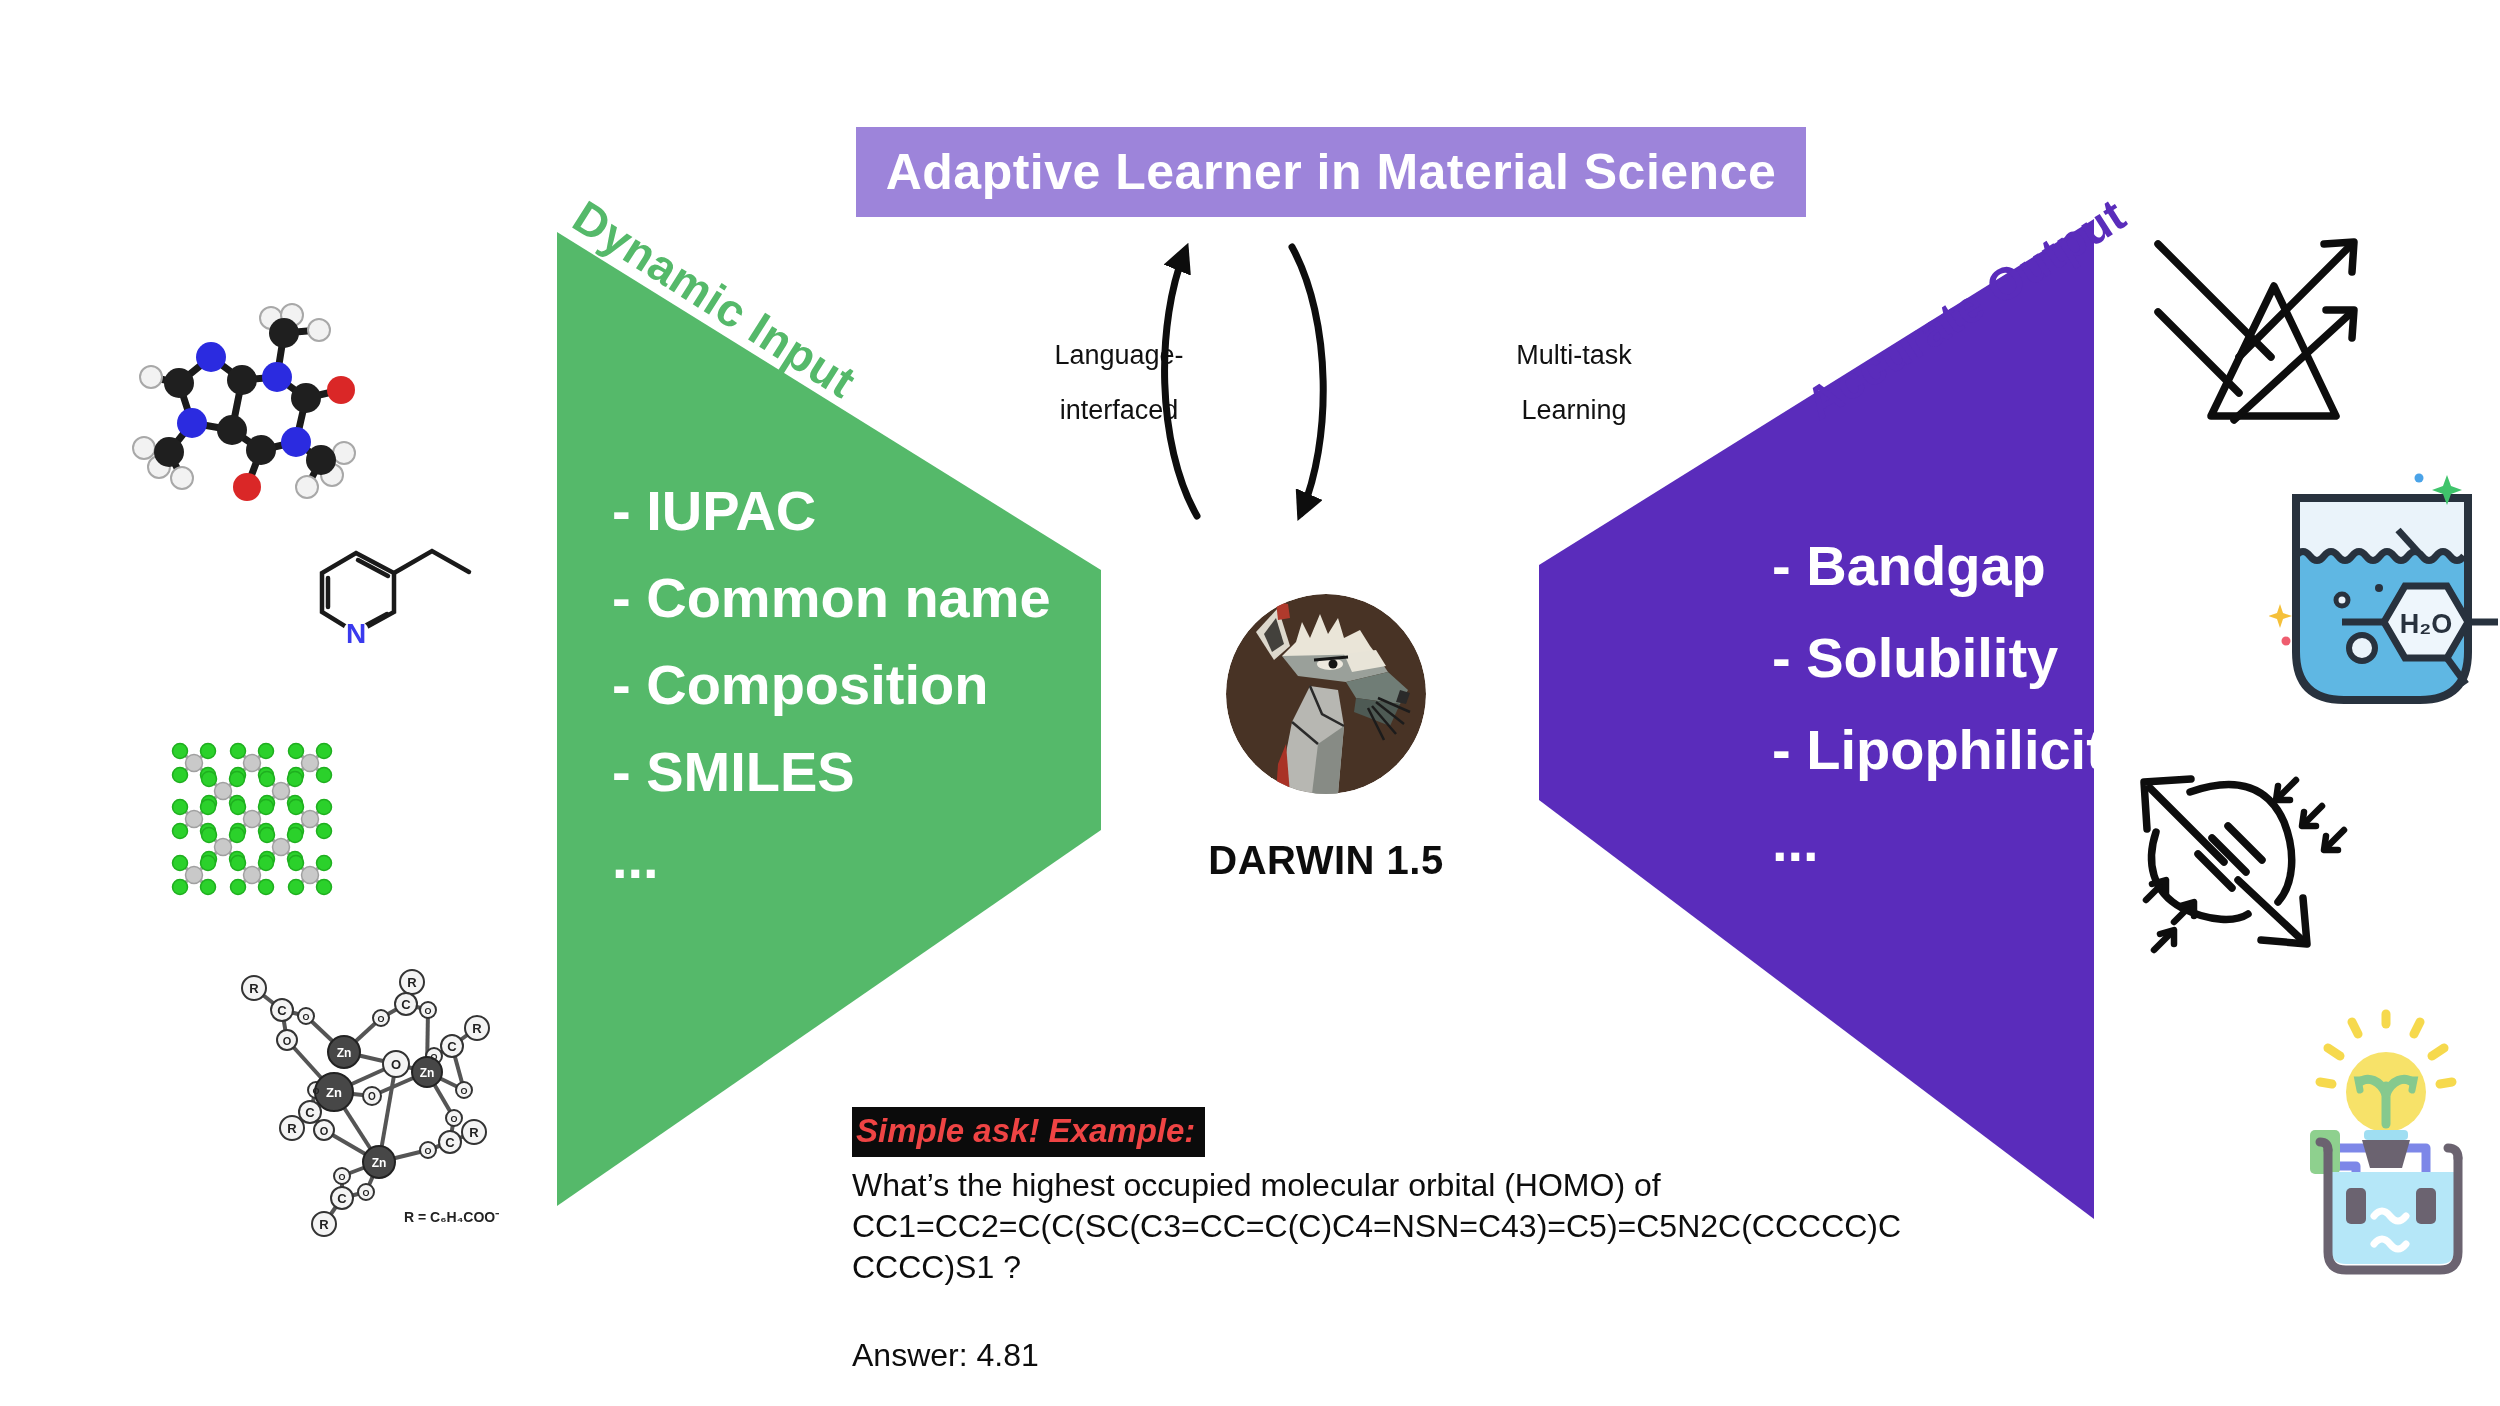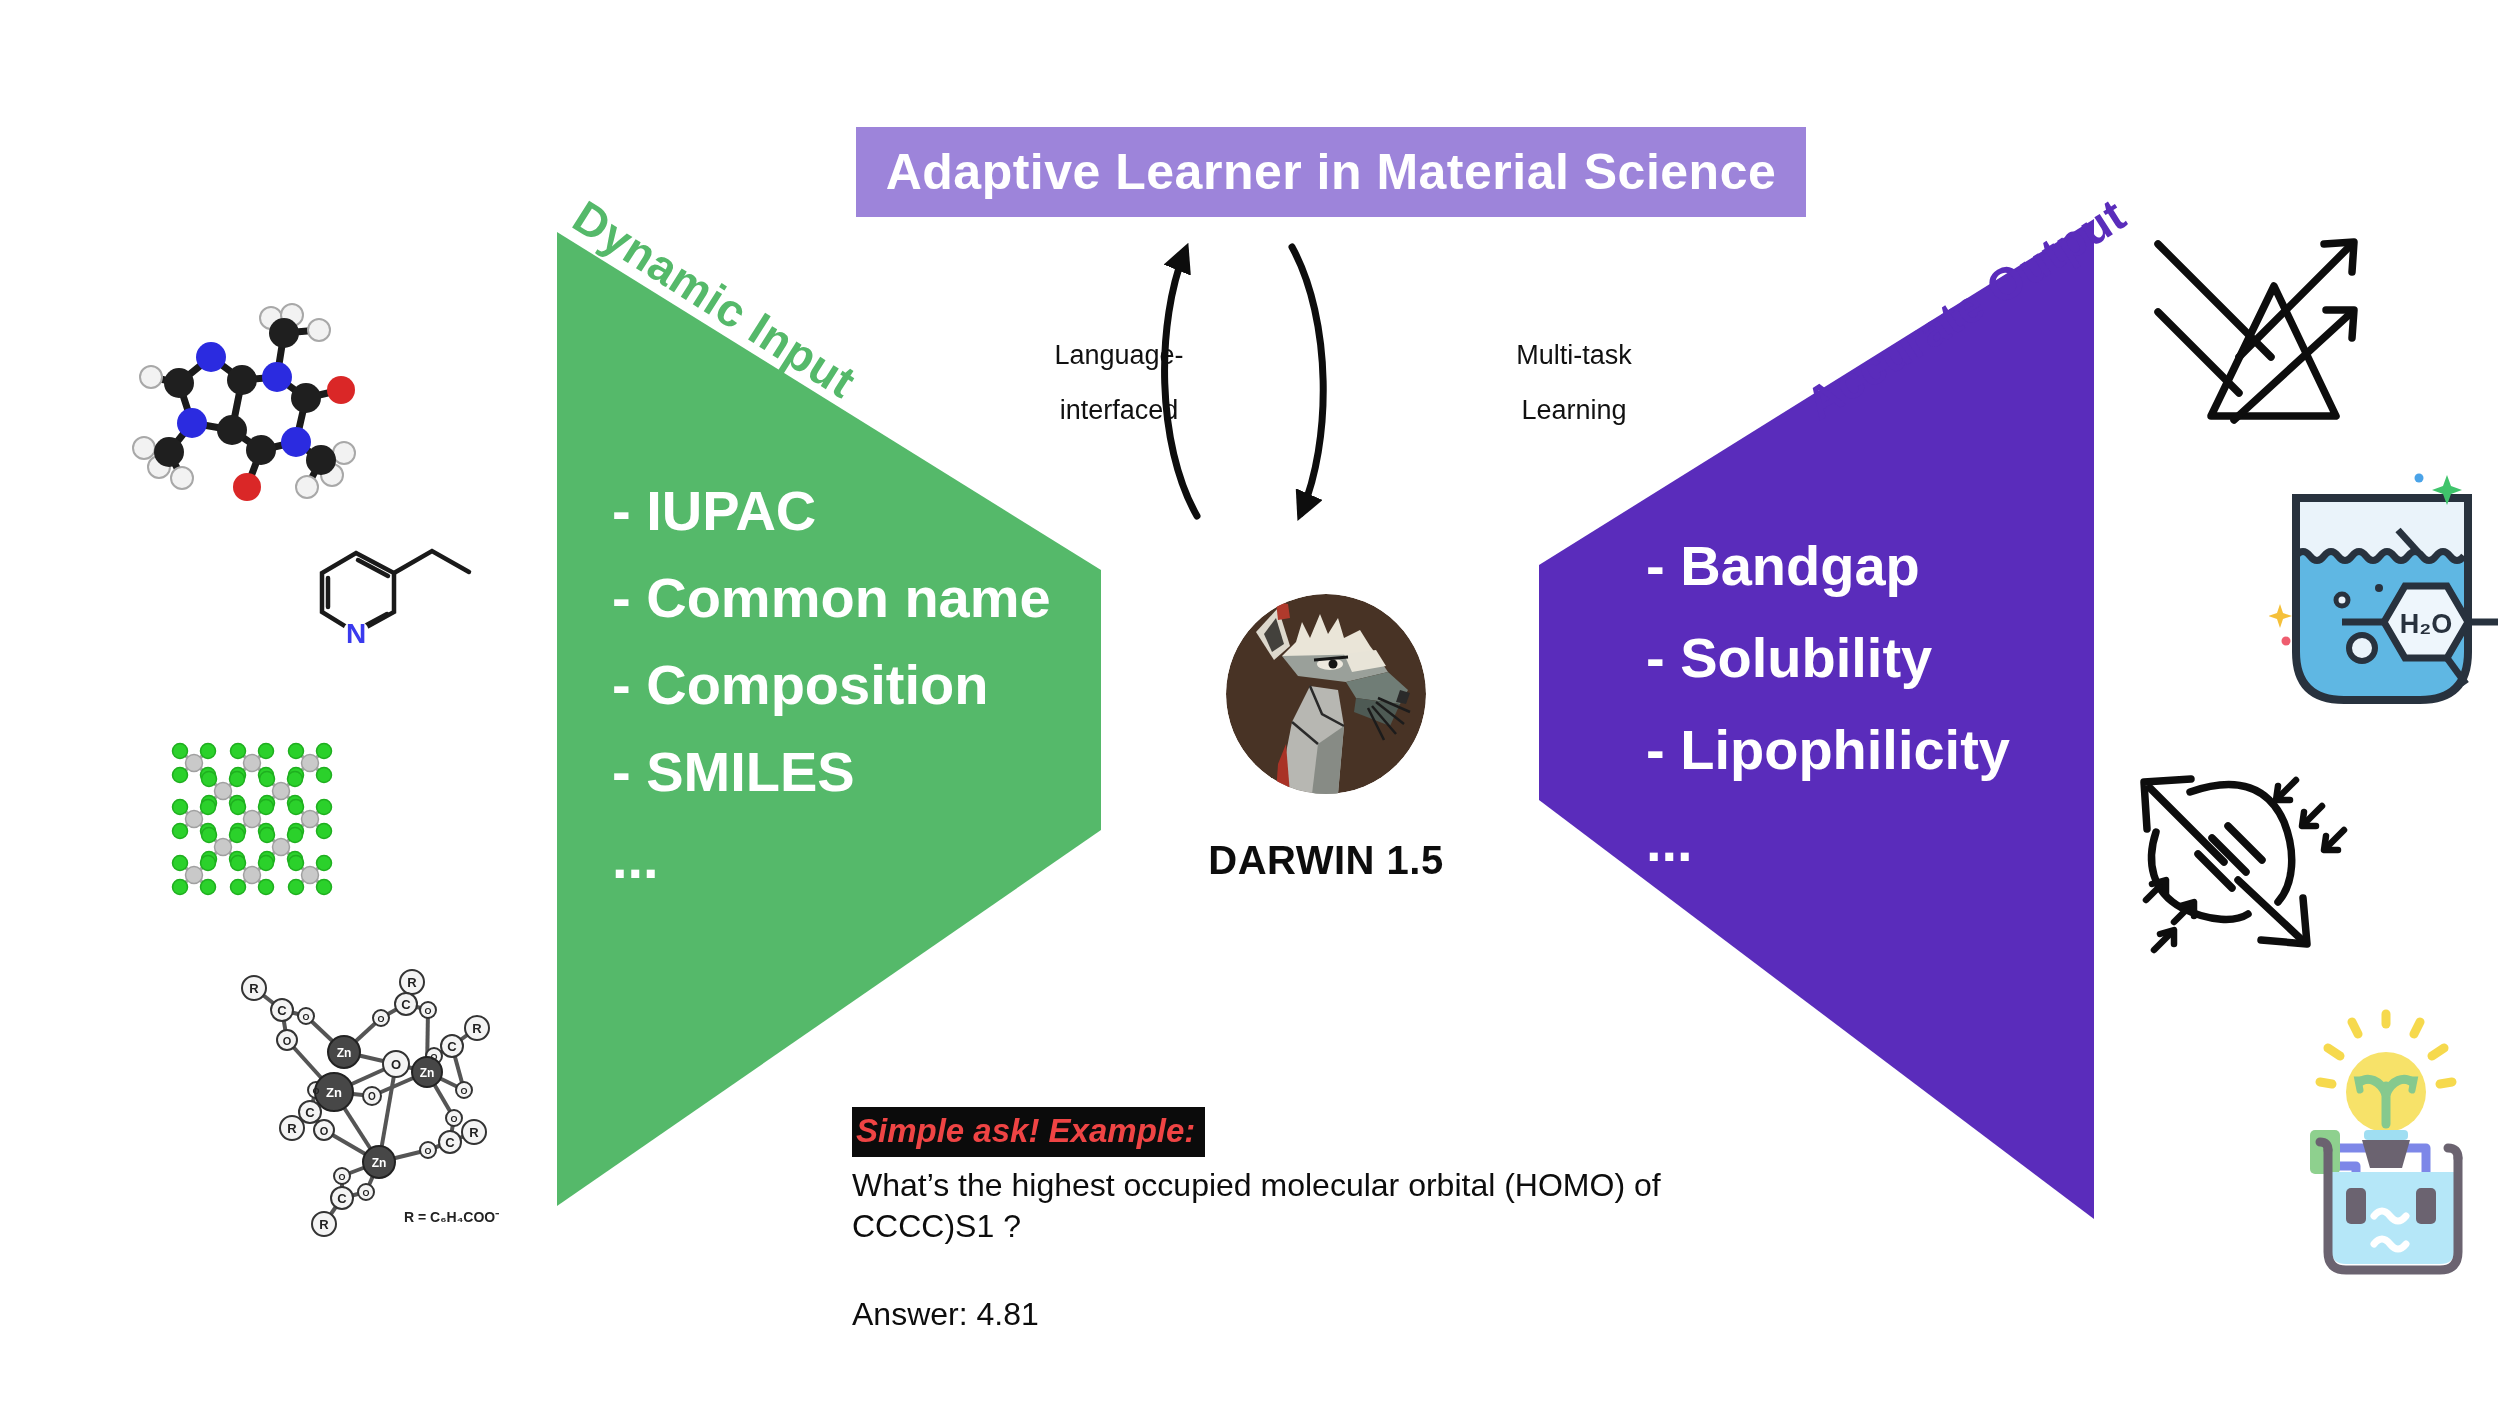--- a/index.html
+++ b/index.html
@@ -15,21 +15,21 @@
   .shape-purple{left:1505px;top:219px;width:555px;height:1000px;background:#5a2cbb;
                 clip-path:polygon(100% 0%, 100% 100%, 0% 58.1%, 0% 34.6%);}
 
   .rot-label{font-size:46px;font-weight:bold;text-align:center;letter-spacing:0.5px;white-space:nowrap;}
   .rot-green{left:465px;top:272px;width:430px;height:56px;color:#55b96a;transform:rotate(32.5deg);}
   .rot-purple{left:1712px;top:282px;width:440px;height:56px;color:#5a2cbb;transform:rotate(-32.5deg);}
 
   .panel-list{color:#ffffff;font-weight:bold;font-size:56px;white-space:nowrap;}
   .panel-list .li{line-height:87px;height:87px;}
   .list-green{left:578px;top:467px;}
-  .list-purple{left:1612px;top:520px;}
+  .list-purple{left:1738px;top:520px;}
   .list-purple .li{line-height:92px;height:92px;}
 
   .cycle-label{font-size:27px;font-weight:500;line-height:55px;text-align:center;color:#111;}
   .cycle-left{left:960px;top:328px;width:250px;}
   .cycle-right{left:1415px;top:328px;width:250px;}
 
   .model-name{left:1157px;top:838px;width:270px;text-align:center;font-size:40px;font-weight:bold;letter-spacing:0.5px;color:#0d0d0d;}
 
   .example{left:818px;top:1107px;width:1060px;font-size:32px;color:#0d0d0d;}
   .example .head{display:inline-block;background:#0b0b0b;color:#ef4444;font-weight:bold;font-style:italic;
@@ -117,20 +117,21 @@
       </g>
       <path d="M84,92 L96,120 L118,132" stroke="#2a2a2a" stroke-width="2.5" fill="none"></path>
       <path d="M66,128 L92,150" stroke="#2a2a2a" stroke-width="2.5" fill="none"></path>
     </g>
   </svg>
   <div class="abs model-name">DARWIN 1.5</div>
 
   <div class="abs example">
     <div class="head">Simple ask! Example:</div>
     <div class="qline">What’s the highest occupied molecular orbital (HOMO) of</div>
+    <div class="qline">CC1=CC2=C(C(SC(C3=CC=C(C)C4=NSN=C43)=C5)=C5N2C(CCCCC)C</div>
     <div class="qline">CCCC)S1 ?</div>
     <div class="answer">Answer: 4.81</div>
   </div>
 
   <svg class="abs" style="left:92px;top:300px" width="245" height="210" viewBox="92 300 245 210">
     <g stroke="#1a1a1a" stroke-width="7" stroke-linecap="round">
       <line x1="177" y1="357" x2="145" y2="383"></line>
         <line x1="145" y1="383" x2="158" y2="423"></line>
       <line x1="158" y1="423" x2="198" y2="430"></line>
         <line x1="198" y1="430" x2="208" y2="380"></line>

